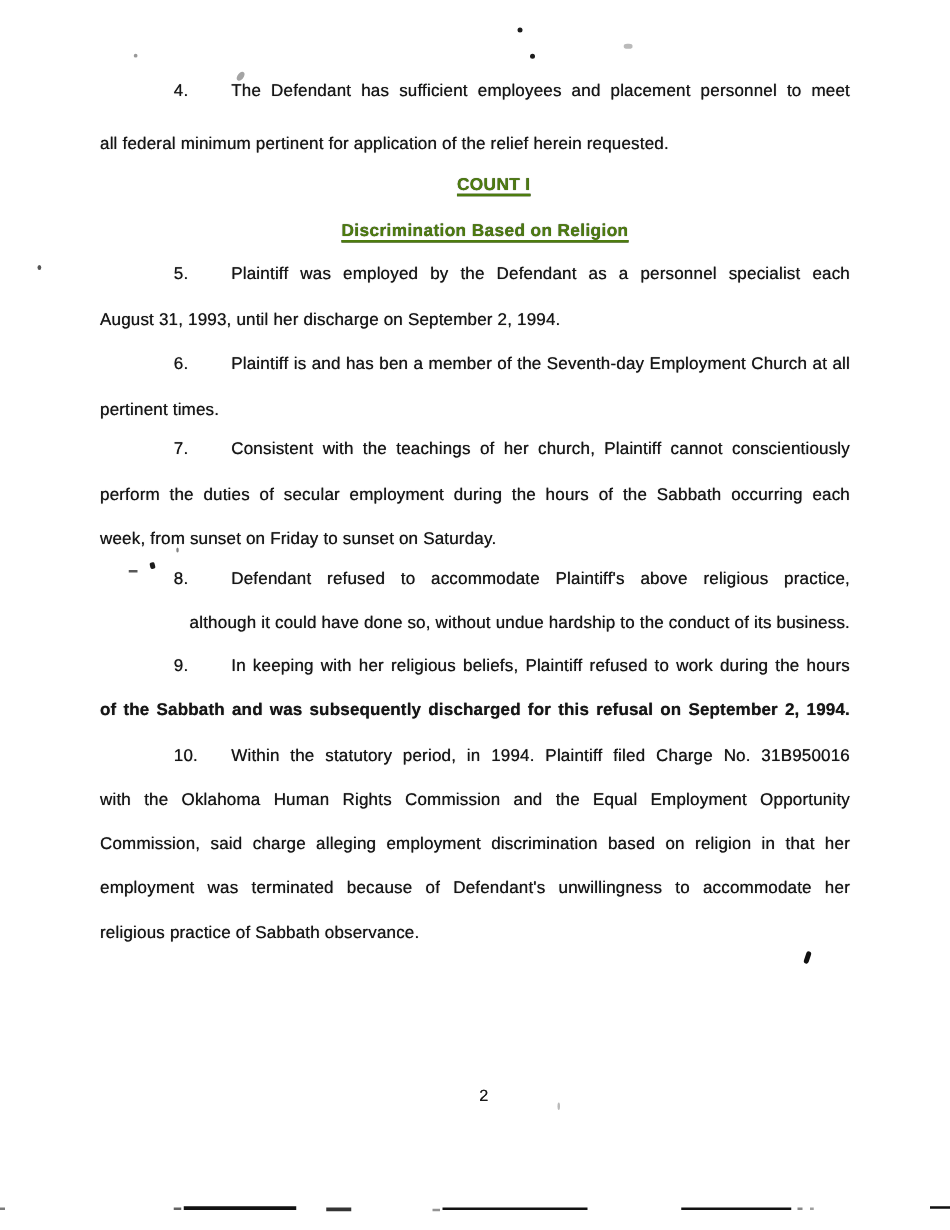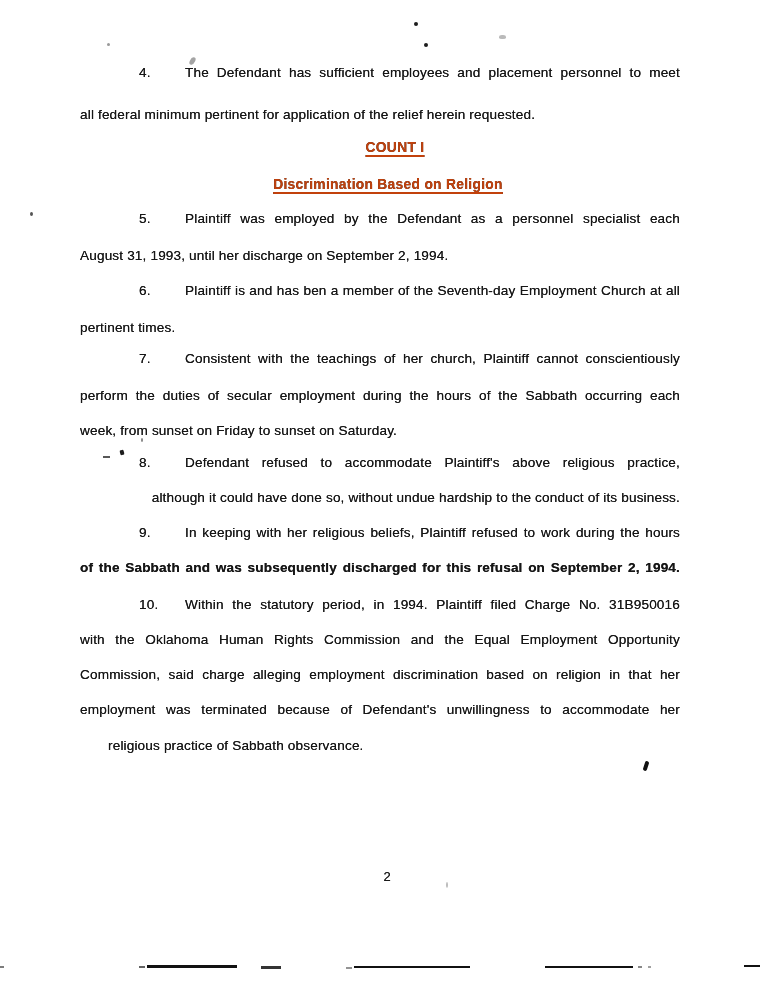--- a/index.html
+++ b/index.html
@@ -51,21 +51,21 @@
   .heading {
     position: absolute;
     width: 600px;
     text-align: center;
     font-size: 13.8px;
     font-weight: bold;
     letter-spacing: 0.3px;
     text-decoration: underline;
     text-decoration-thickness: 1.6px;
     text-underline-offset: 3px;
-    color: #c2410c;
+    color: #4d7c0f;
     text-shadow: 0 0 0.6px rgba(10,10,10,0.9);
   }
   .page-number {
     position: absolute;
     left: 376px;
     top: 869px;
     width: 22px;
     text-align: center;
     font-size: 13px;
     color: #1a1a1a;
@@ -139,21 +139,21 @@
   </div>
   <div class="line just" style="top:559px;font-weight:bold;">of the Sabbath and was subsequently discharged for this refusal on September 2, 1994.</div>
 
   <div class="line first" style="top:596px;">
     <span class="num">10.</span>
     <span class="txt just">Within the statutory period, in 1994. Plaintiff filed Charge No. 31B950016</span>
   </div>
   <div class="line just" style="top:631px;">with the Oklahoma Human Rights Commission and the Equal Employment Opportunity</div>
   <div class="line just" style="top:666px;">Commission, said charge alleging employment discrimination based on religion in that her</div>
   <div class="line just" style="top:701px;">employment was terminated because of Defendant's unwillingness to accommodate her</div>
-  <div class="line" style="top:737px;margin-left:28px;">religious practice of Sabbath observance.</div>
+  <div class="line" style="top:737px;">religious practice of Sabbath observance.</div>
 
   <div class="page-number">2</div>
 
   <div class="frag" style="left:0px;top:966px;width:4px;height:2px;opacity:.55;"></div>
   <div class="frag" style="left:139px;top:966px;width:6px;height:2px;opacity:.65;"></div>
   <div class="frag" style="left:147px;top:965px;width:90px;height:3px;"></div>
   <div class="frag" style="left:261px;top:966px;width:20px;height:3px;opacity:.85;"></div>
   <div class="frag" style="left:346px;top:967px;width:6px;height:2px;opacity:.45;"></div>
   <div class="frag" style="left:354px;top:966px;width:116px;height:2px;"></div>
   <div class="frag" style="left:545px;top:966px;width:88px;height:2px;"></div>

